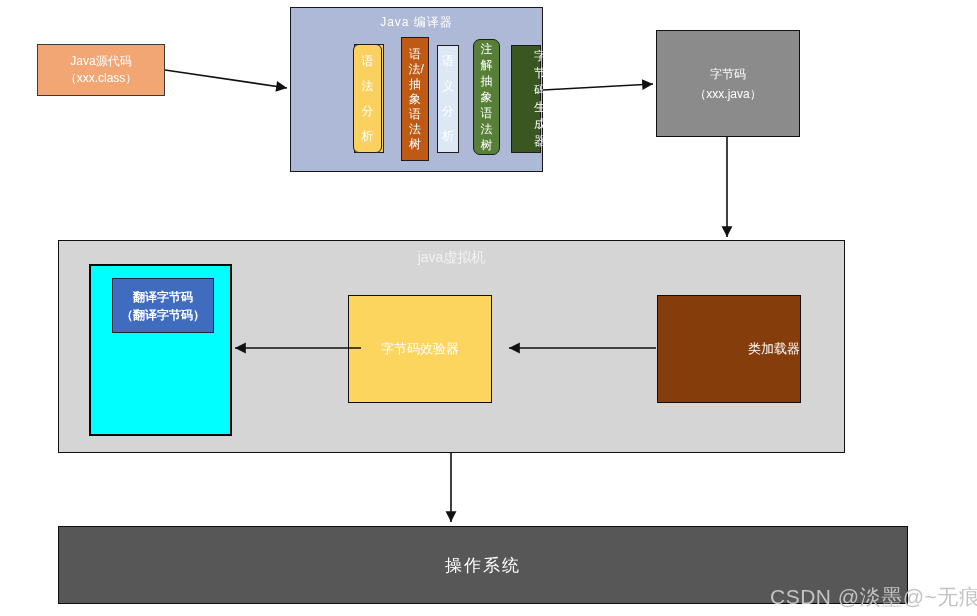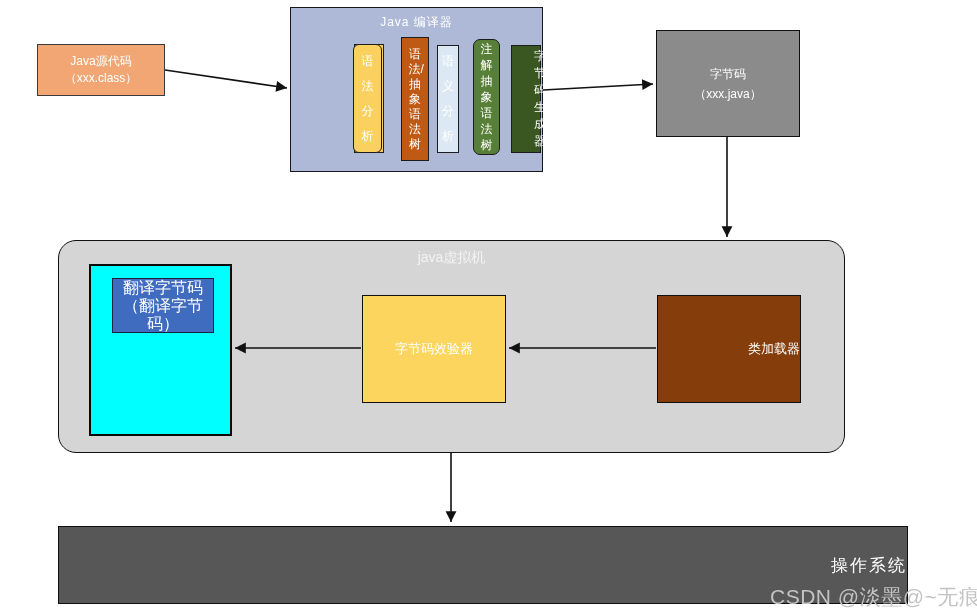--- a/index.html
+++ b/index.html
@@ -61,26 +61,26 @@
     color:#F2F2F2; font-size:14px;
   }
   .engine {
     position:absolute; left:30px; top:23px; width:143px; height:172px;
     background:#00FFFF; border:2px solid #0a0a0a;
   }
   .engine-inner {
     position:absolute; left:21px; width:102px;
     background:#3F6CBF; border:1px solid #16243f; color:#fff;
     display:flex; flex-direction:column; justify-content:center;
-    font-size:16px; line-height:18px; text-align:center;
+    font-size:12px; line-height:18px; text-align:center;font-weight:bold;
   }
   .interp { top:12px; height:55px; }
   .jit    { top:99px; height:57px; }
   .verifier {
-    position:absolute; left:303px; top:54px; width:144px; height:108px;
+    position:absolute; left:289px; top:54px; width:144px; height:108px;
     background:#FCD55F; border:1px solid #101010;
     display:flex; align-items:center; justify-content:center;
     font-size:13px; color:#fff;
   }
   .classloader {
     position:absolute; left:598px; top:54px; width:144px; height:108px;
     background:#853D0C; border:1px solid #101010;
     display:flex; align-items:center; justify-content:flex-end;
     font-size:13px; color:#fff;
   }
@@ -138,40 +138,40 @@
     <div class="stage stage6 lh17" style="background: rgb(58, 87, 34);">
       <span class="vtext">字节码生成器</span>
     </div>
   </div>
 
   <div class="node bytecode" style="background: rgb(139, 139, 139);">
     <div>字节码</div>
     <div>（xxx.java）</div>
   </div>
 
-  <div class="node jvm" style="background: rgb(213, 213, 213); border-radius: 18px;">
+  <div class="node jvm" style="background: rgb(213, 213, 213);">
     <div class="jvm-title">java虚拟机</div>
 
     <div class="engine" style="background: rgb(0, 255, 255);">
       <div class="engine-inner interp" style="background: rgb(63, 108, 191);">
         <div>翻译字节码</div>
         <div>（翻译字节码）</div>
       </div>
     </div>
 
     <div class="verifier" style="background: rgb(252, 213, 95);">
       <span>字节码效验器</span>
     </div>
 
     <div class="classloader" style="background: rgb(133, 61, 12);">
       <span>类加载器</span>
     </div>
   </div>
 
-  <div class="node os" style="background: rgb(87, 87, 87); justify-content: flex-end;">
+  <div class="node os" style="background: rgb(87, 87, 87);">
     <span>操作系统</span>
   </div>
 
   <svg class="arrows" viewBox="0 0 977 616" xmlns="http://www.w3.org/2000/svg">
     <defs>
       <marker id="ah" viewBox="0 0 12 12" refX="11" refY="6" markerWidth="13" markerHeight="13" markerUnits="userSpaceOnUse" orient="auto">
         <path d="M1,1 L11,6 L1,11 Z" fill="#111111"></path>
       </marker>
     </defs>
     <line x1="165" y1="70" x2="287" y2="88" stroke="#111" stroke-width="1.6" marker-end="url(#ah)"></line>

